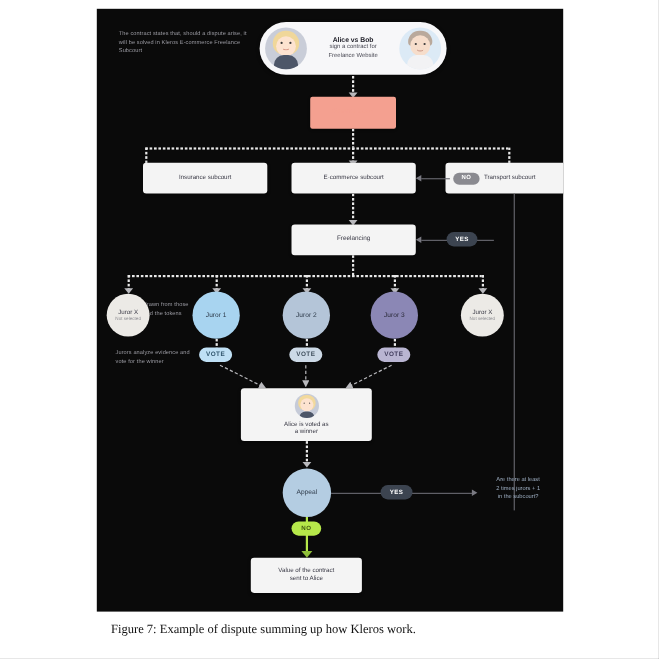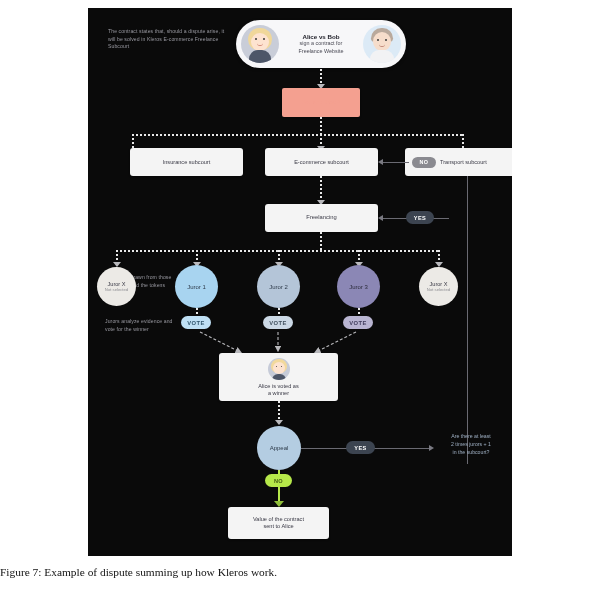--- a/index.html
+++ b/index.html
@@ -34,21 +34,21 @@
     background-size:4px 1.6px;background-repeat:repeat-x;height:1.6px;}
   .solidline{background:#6a6a72;}
   .arrow-d{width:0;height:0;border-left:4px solid transparent;
     border-right:4px solid transparent;border-top:5px solid #b9b9bd;}
   .arrow-l{width:0;height:0;border-top:3.5px solid transparent;
     border-bottom:3.5px solid transparent;border-right:5px solid #7a7a82;}
   .arrow-r{width:0;height:0;border-top:3.5px solid transparent;
     border-bottom:3.5px solid transparent;border-left:5px solid #7a7a82;}
   .avatar{border-radius:50%;position:relative;overflow:hidden;}
   .caption{
-    position:absolute;left:0;top:566px;width:479px;text-align:left;
+    position:absolute;left:0;top:566px;width:479px;text-align:center;
     font-family:"Liberation Serif", serif;font-size:11.4px;color:#111;
   }
   .hdr{
     background:#f7f7f9;border-radius:26px;display:flex;align-items:center;
     box-shadow:0 1px 3px rgba(0,0,0,.5);
   }
   .hdr-title{font-weight:bold;font-size:6.2px;color:#23232c;}
   .hdr-sub{font-size:5.4px;color:#4a4a55;line-height:1.35;}
 </style>
 </head>

